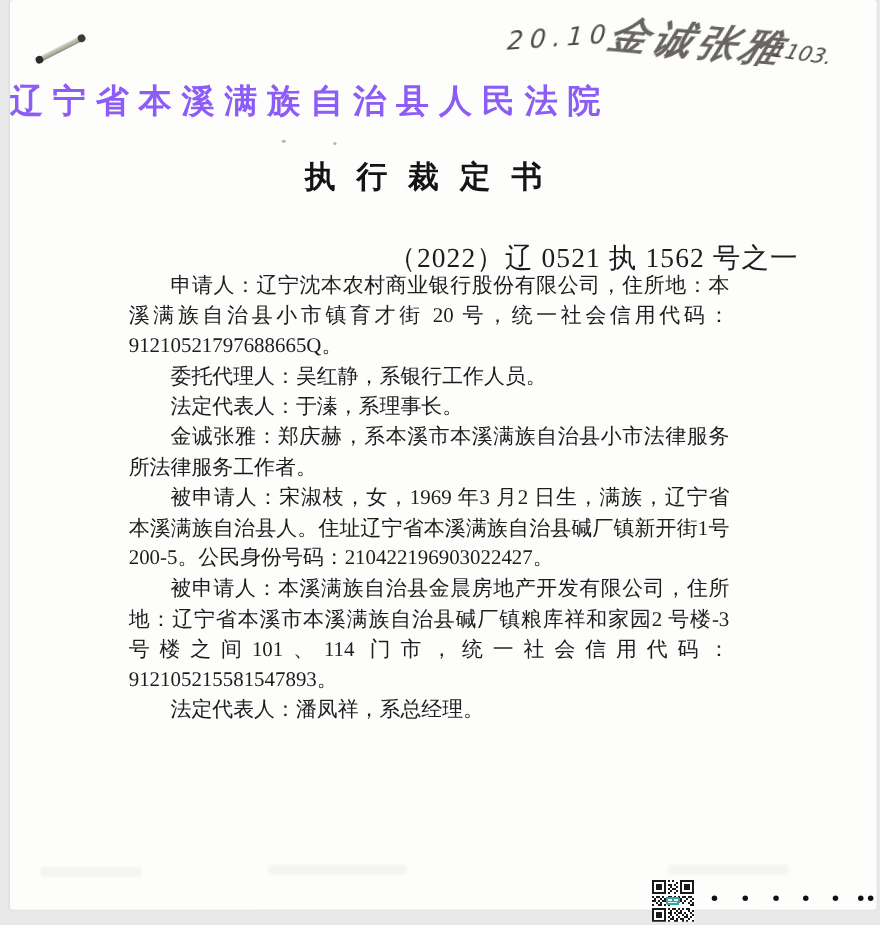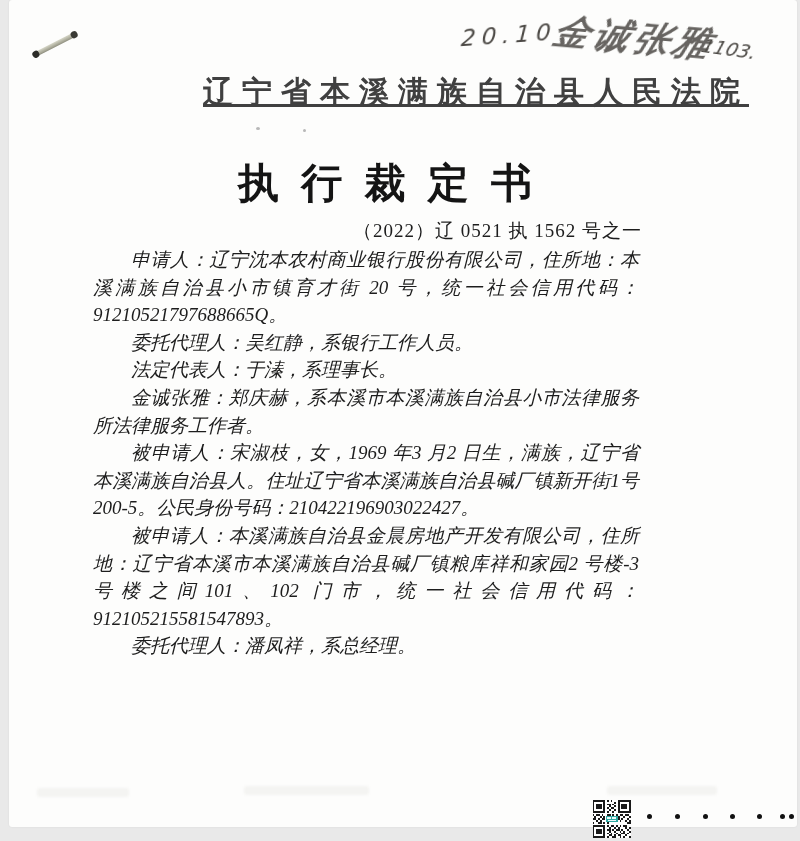--- a/index.html
+++ b/index.html
@@ -30,40 +30,38 @@
   .hw{
     position:absolute;color:#4d4a46;
     font-family:"DejaVu Sans",sans-serif;font-style:italic;
     filter:blur(.2px);white-space:nowrap;
   }
   .hw-date{left:452px;top:22px;font-size:23px;letter-spacing:6px;transform:rotate(-4deg) skewX(-8deg);}
   .hw-sig{left:545px;top:14px;font-size:36px;letter-spacing:4px;transform:rotate(5deg) skewX(-14deg);font-weight:bold;opacity:.85;}
   .hw-suffix{left:693px;top:38px;font-size:19px;transform:rotate(8deg) skewX(-10deg);}
   
   .court-name{
-    position:absolute;left:0;top:72px;width:740px;text-align:right;
-    font-size:30px;font-weight:bold;color:#404040;letter-spacing:9px;
+    position:absolute;left:0;top:72px;width:740px;text-align:left;
+    font-size:30px;font-weight:bold;color:#8b5cf6;letter-spacing:9px;
     white-space:nowrap;
-    text-decoration:underline;
   }
   .doc-title{
-    position:absolute;left:0;top:156px;width:758px;text-align:center;
-    font-size:41px;font-weight:bold;color:#141414;letter-spacing:6px;
+    position:absolute;left:0;top:142px;width:758px;text-align:center;
+    font-size:28px;font-weight:bold;color:#141414;letter-spacing:6px;
     white-space:nowrap;
   }
   .case-number{
     position:absolute;left:344px;top:218px;
-    font-size:19px;color:#1d1d1d;letter-spacing:1px;white-space:nowrap;
+    font-size:25px;color:#1d1d1d;letter-spacing:1px;white-space:nowrap;
   }
   
   .body-text{
-    position:absolute;left:84px;top:246px;width:546px;
+    position:absolute;left:108px;top:246px;width:546px;
     font-size:19px;line-height:27.6px;color:#1d1d1d;
     text-align:justify;
-    font-style:italic;
   }
   .body-text p{margin:0;text-indent:2em;}
   
   .speck{position:absolute;background:#b8b8b8;border-radius:50%;}
   .speck1{left:247px;top:127px;width:4px;height:3px;}
   .speck2{left:294px;top:129px;width:3px;height:3px;}
   .bleed{position:absolute;background:#f4f4f2;height:9px;border-radius:3px;filter:blur(1px);}
   .bleed1{left:28px;top:788px;width:92px;}
   .bleed2{left:235px;top:786px;width:125px;}
   .bleed3{left:598px;top:786px;width:110px;}
@@ -92,22 +90,22 @@
   <div class="doc-title">执 行 裁 定 书</div>
 
   <div class="case-number">（2022）辽 0521 执 1562 号之一</div>
 
   <div class="body-text">
     <p>申请人：辽宁沈本农村商业银行股份有限公司，住所地：本溪满族自治县小市镇育才街 20 号，统一社会信用代码：91210521797688665Q。</p>
     <p>委托代理人：吴红静，系银行工作人员。</p>
     <p>法定代表人：于溱，系理事长。</p>
     <p>金诚张雅：郑庆赫，系本溪市本溪满族自治县小市法律服务所法律服务工作者。</p>
     <p>被申请人：宋淑枝，女，1969 年3 月2 日生，满族，辽宁省本溪满族自治县人。住址辽宁省本溪满族自治县碱厂镇新开街1号200-5。公民身份号码：210422196903022427。</p>
-    <p>被申请人：本溪满族自治县金晨房地产开发有限公司，住所地：辽宁省本溪市本溪满族自治县碱厂镇粮库祥和家园2 号楼-3 号楼之间101、102 门市，统一社会信用代码：912105215581547893。</p>
-    <p>委托代理人：潘凤祥，系总经理。</p>
+    <p>被申请人：本溪满族自治县金晨房地产开发有限公司，住所地：辽宁省本溪市本溪满族自治县碱厂镇粮库祥和家园2 号楼-3 号楼之间101、114 门市，统一社会信用代码：912105215581547893。</p>
+    <p>法定代表人：潘凤祥，系总经理。</p>
   </div>
 
   <div class="bleed bleed1"></div>
   <div class="bleed bleed2"></div>
   <div class="bleed bleed3"></div>
 
   <div class="footer">
     <svg class="qr" viewBox="0 0 21 21" shape-rendering="crispEdges">
       <rect x="0" y="0" width="21" height="21" fill="#ffffff"></rect>
 

